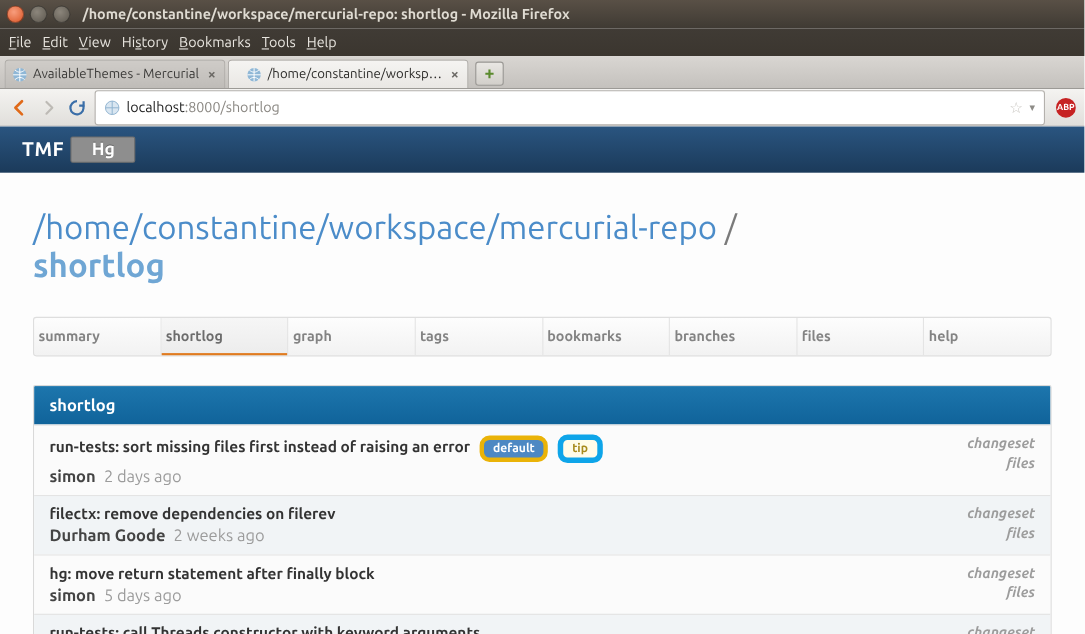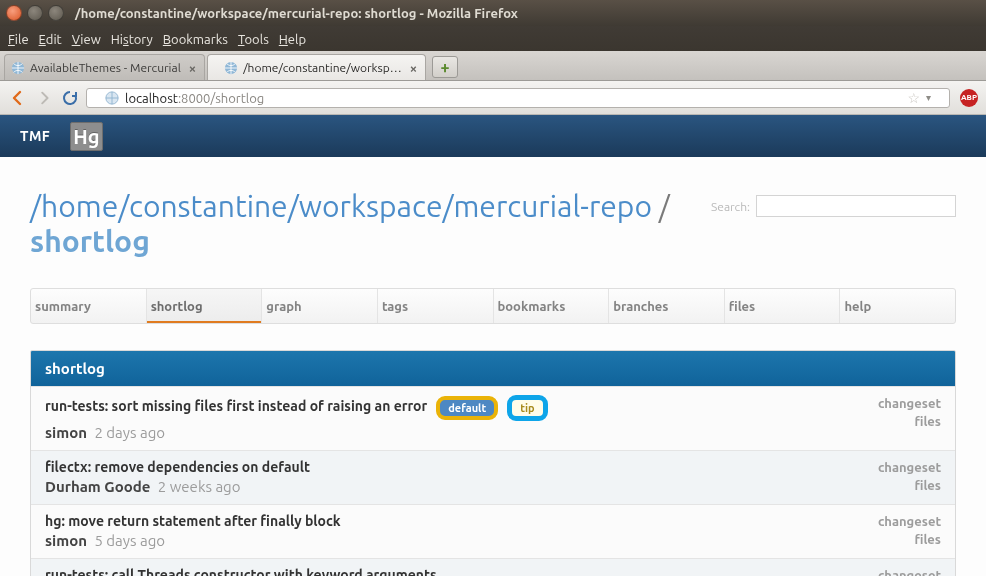--- a/index.html
+++ b/index.html
@@ -24,34 +24,34 @@
 .tab .favglobe{width:14px;height:14px;margin-right:5px;}
 .tab .tlabel{white-space:nowrap;overflow:hidden;text-overflow:ellipsis;}
 .tab .tabclose{margin-left:8px;color:#6b6965;font-weight:bold;font-size:13px;}
 .newtab{width:26px;height:22px;margin-left:4px;margin-bottom:2px;border:1px solid #9c9a96;border-radius:3px;background:linear-gradient(#e9e7e3,#d2cfca);display:flex;align-items:center;justify-content:center;color:#5b8a2e;font-weight:bold;font-size:16px;}
 
 .navbar { background: linear-gradient(#f4f3f1,#e1dfdb); height: 34px; display:flex; align-items:center; padding:0 8px; border-bottom:1px solid #b9b7b3; gap:6px;}
 .navbtn{width:20px;height:20px;display:flex;align-items:center;justify-content:center;border-radius:3px;}
 .navbtn.back{color:#e06a1a;}
 .navbtn.fwd{color:#b7b5b1;}
 .navbtn.reload{color:#3a6ea8;}
-.urlbar{flex:1;height:20px;background:#fff;border:1px solid #b4b1ad;border-radius:3px;display:flex;align-items:center;padding:0 18px;font-size:13px;color:#333;}
+.urlbar{flex:1;height:32px;background:#fff;border:1px solid #b4b1ad;border-radius:3px;display:flex;align-items:center;padding:0 8px;font-size:13px;color:#333;}
 .urlbar .globe{width:14px;height:14px;margin-right:6px;}
 .urlbar .host{color:#222;}
 .urlbar .path{color:#8a8782;}
 .urlbar .spacer{flex:1;}
 .urlbar .star{color:#c9c6c1;font-size:14px;}
 .urlbar .dd{color:#8e8c87;margin-left:6px;font-size:10px;}
 .abp{width:18px;height:18px;border-radius:50%;background:#c62222;color:#fff;font-size:8px;font-weight:bold;display:flex;align-items:center;justify-content:center;margin-left:4px;}
 
 
 .page{background:#fdfdfd;}
 .banner{background:linear-gradient(#2a5580,#1b3a5a);height:42px;display:flex;align-items:center;padding:0 20px;color:#fff;}
-.banner .tmf{font-weight:bold;font-size:14px;letter-spacing:.5px;margin-right:6px;}
-.hgbox{background:#8e8e8e;border:1px solid #6d6d6d;padding:2px 2px;color:#fff;font-weight:bold;font-size:20px;border-radius:2px;text-shadow:0 -1px 0 rgba(0,0,0,.3);margin-left:14px;}
+.banner .tmf{font-weight:bold;font-size:18px;letter-spacing:.5px;margin-right:6px;}
+.hgbox{background:#8e8e8e;border:1px solid #6d6d6d;padding:2px 18px;color:#fff;font-weight:bold;font-size:16px;border-radius:2px;text-shadow:0 -1px 0 rgba(0,0,0,.3);}
 
 .content{padding:32px 30px 0 30px;}
 .heading{font-size:30px;font-weight:normal;color:#4b8cc9;line-height:1.15;}
 .heading .repo{color:#4b8cc9;}
 .heading .slash{color:#7a7a7a;}
 .heading .sub{display:block;color:#6fa6d4;font-weight:bold;}
 .searchwrap{float:right;margin-top:6px;display:flex;align-items:center;color:#b9b9b9;font-size:12px;}
 .searchwrap input{width:200px;height:22px;border:1px solid #d4d4d4;margin-left:6px;padding:0 4px;font-size:12px;}
 
 .tabsnav{clear:both;margin-top:30px;display:flex;background:linear-gradient(#fdfdfd,#f2f2f2);border:1px solid #dedede;border-radius:3px;overflow:hidden;}
@@ -63,21 +63,21 @@
 .panel{margin-top:26px;border:1px solid #d9d9d9;border-radius:2px;overflow:hidden;}
 .panelhead{background:linear-gradient(#1d76ad,#10639a);color:#fff;font-weight:bold;padding:9px 14px;font-size:15px;}
 .row{padding:8px 14px 9px 14px;border-top:1px solid #e4e4e4;display:flex;align-items:flex-start;}
 .row:nth-child(odd){background:#f1f4f6;}
 .row:nth-child(even){background:#fbfbfb;}
 .row .main{flex:1;}
 .row .title{font-weight:bold;color:#333;font-size:14px;}
 .row .meta{margin-top:3px;font-size:15px;}
 .row .meta .author{font-weight:bold;color:#444;}
 .row .meta .ago{color:#9c9c9c;margin-left:4px;}
-.row .links{text-align:right;font-size:13px;color:#9c9c9c;font-weight:bold;line-height:1.35;}
+.row .links{text-align:right;font-size:13px;color:#9c9c9c;font-weight:bold;line-height:1.35;font-style:italic;}
 .badge{display:inline-block;padding:2px 8px;border-radius:9px;font-size:11px;font-weight:bold;margin-left:6px;vertical-align:middle;}
 .badge.default{background:#4d88c3;color:#fff;border:4px solid #eab308;}
 .badge.tip{background:#fffce9;color:#a78b1d;border:5px solid #0ea5e9;}
 
 svg.globe{fill:#6f9bc2;}
 </style>
 </head>
 <body>
 
 <div class="titlebar">
@@ -149,24 +149,20 @@
   <div class="abp">ABP</div>
 </div>
 
 <div class="page">
   <div class="banner">
     <span class="tmf">TMF</span>
     <span class="hgbox">Hg</span>
   </div>
 
   <div class="content">
-    <div class="searchwrap">
-      <span>Search:</span>
-      <input type="text" value="" style="">
-    </div>
     <div class="heading">
       <span class="repo">/home/constantine/workspace/mercurial-repo</span><span class="slash"> / </span>
       <span class="sub">shortlog</span>
     </div>
 
     <div class="tabsnav">
       <a>summary</a>
       <a class="active">shortlog</a>
       <a>graph</a>
       <a>tags</a>
@@ -190,21 +186,21 @@
           </div>
         </div>
         <div class="links">
           <div>changeset</div>
           <div>files</div>
         </div>
       </div>
 
       <div class="row">
         <div class="main">
-          <span class="title">filectx: remove dependencies on default</span>
+          <span class="title">filectx: remove dependencies on filerev</span>
           <div class="meta">
             <span class="author">Durham Goode</span>
             <span class="ago">2 weeks ago</span>
           </div>
         </div>
         <div class="links">
           <div>changeset</div>
           <div>files</div>
         </div>
       </div>

